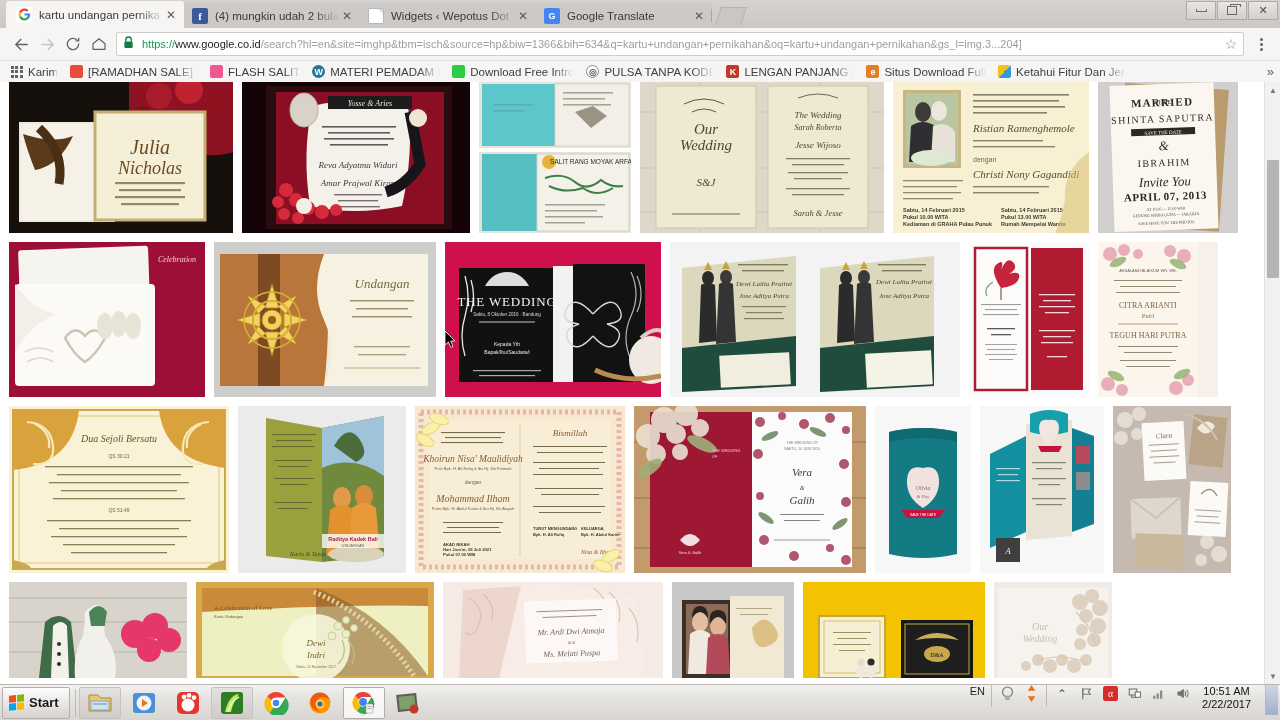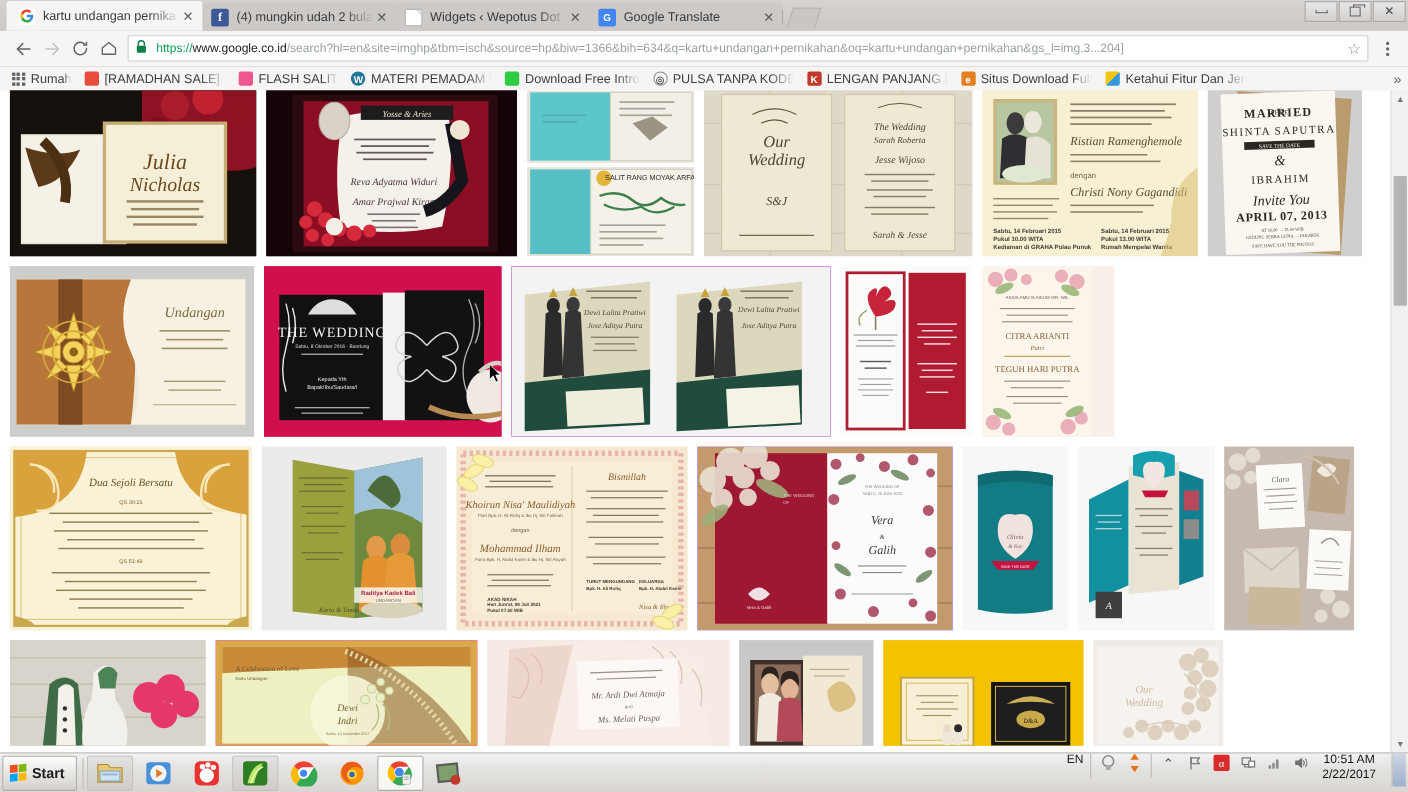--- a/index.html
+++ b/index.html
@@ -266,21 +266,21 @@
               <i></i>
               <i></i>
               <i></i>
               <i></i>
               <i></i>
               <i></i>
               <i></i>
               <i></i>
             </span>
         </span>
-        <span class="bm-label">Rumah</span>
+        <span class="bm-label">Karim</span>
       </div>
 
       <div class="bm">
         <span class="bm-ico" style="background:#e74c3c"></span>
         <span class="bm-label">[RAMADHAN SALE] B</span>
       </div>
       <div class="bm">
         <span class="bm-ico" style="background:#f0568f"></span>
         <span class="bm-label">FLASH SALIT</span>
       </div>
@@ -513,20 +513,39 @@
                 <text x="66" y="128">AT 10.00 — 15.00 WIB</text>
                 <text x="66" y="134">GEDUNG SERBA GUNA — JAKARTA</text>
                 <text x="66" y="142">SAVE HAVE YOU THE PHOTOS</text>
               </g>
             </g>
           </svg>
         </div>
       </div>
 
       <div class="grid-row">
+        <div class="cell" style="width:196px;height:155px;background:#8e0c33">
+          <svg width="196" height="155" viewBox="0 0 196 155">
+            <rect width="196" height="155" fill="#9d0f36"></rect>
+            <rect x="10" y="6" width="130" height="56" rx="3" fill="#f6f4ef" transform="rotate(-2 75 34)"></rect>
+            <rect x="6" y="42" width="140" height="102" rx="4" fill="#fbfaf6"></rect>
+            <path d="M6 42 q18 26 42 30 q-30 12 -42 40z" fill="#f2efe8"></path>
+            <path d="M56 96 q10 -14 20 -2 q10 -12 20 2 q-10 18 -20 24 q-10 -6 -20 -24z" fill="none" stroke="#cbc4b4" stroke-width="2.5"></path>
+            <g fill="#e8e3d7">
+                <ellipse cx="96" cy="84" rx="8" ry="13"></ellipse>
+                <ellipse cx="110" cy="82" rx="8" ry="13"></ellipse>
+                <ellipse cx="124" cy="84" rx="8" ry="13"></ellipse>
+              </g>
+            <g stroke="#ded8c9" stroke-width="1.6" fill="none">
+                <path d="M16 110 q14 -8 28 0"></path>
+                <path d="M18 120 q14 -8 26 0"></path>
+              </g>
+            <text x="168" y="20" font-family="Liberation Serif, serif" font-size="8" font-style="italic" fill="#f2cfd9" text-anchor="middle">Celebration</text>
+          </svg>
+        </div>
 
         <div class="cell" style="width:222px;height:155px;background:#cfcfcf">
           <svg width="222" height="155" viewBox="0 0 222 155">
             <rect width="222" height="155" fill="#cdcdcb"></rect>
             <rect x="6" y="12" width="208" height="132" fill="#efe9d8"></rect>
             <path d="M6 12 h104 q8 66 0 132 h-104z" fill="#b9763a"></path>
             <rect x="44" y="12" width="22" height="132" fill="#7d4a22"></rect>
             <g transform="translate(58,78)">
               <g fill="#f3d25e" stroke="#b88a22" stroke-width=".8">
                 <circle r="10"></circle>
@@ -590,21 +609,21 @@
             <g stroke="#d0d0d0" stroke-width="1.2" fill="none" opacity=".85">
               <path d="M186 30 q10 22 0 44 q-10 22 0 44"></path>
                 <path d="M192 34 q8 18 0 36"></path>
             </g>
             <ellipse cx="206" cy="118" rx="22" ry="24" fill="#efe9e2"></ellipse>
             <path d="M196 96 q18 -16 28 0" stroke="#d8cfc4" stroke-width="4" fill="none"></path>
             <path d="M150 128 q30 14 66 6" stroke="#b88b52" stroke-width="5" fill="none"></path>
           </svg>
         </div>
 
-        <div class="cell" style="width:290px;height:155px;background:#a21caf">
+        <div class="cell" style="width:290px;height:155px;background:#86efac">
           <svg width="290" height="155" viewBox="0 0 290 155">
             <rect width="290" height="155" fill="#f3f3f3"></rect>
             <g>
               <path d="M12 26 L126 14 L126 106 L12 118z" fill="#dcd8bd"></path>
               <path d="M12 106 L126 94 L126 144 L12 150z" fill="#1f4c3c"></path>
               <rect x="50" y="112" width="70" height="32" fill="#f1eee0" transform="rotate(-3 85 128)"></rect>
               <g transform="translate(38,30)">
                 <ellipse cx="0" cy="6" rx="6" ry="7" fill="#2a2a2a"></ellipse>
                   <path d="M-7 13 q7 -5 14 0 l2 56 -18 2z" fill="#2b2b2b"></path>
                 <path d="M-4 -2 l4 -8 4 8z" fill="#c8a23a"></path>

